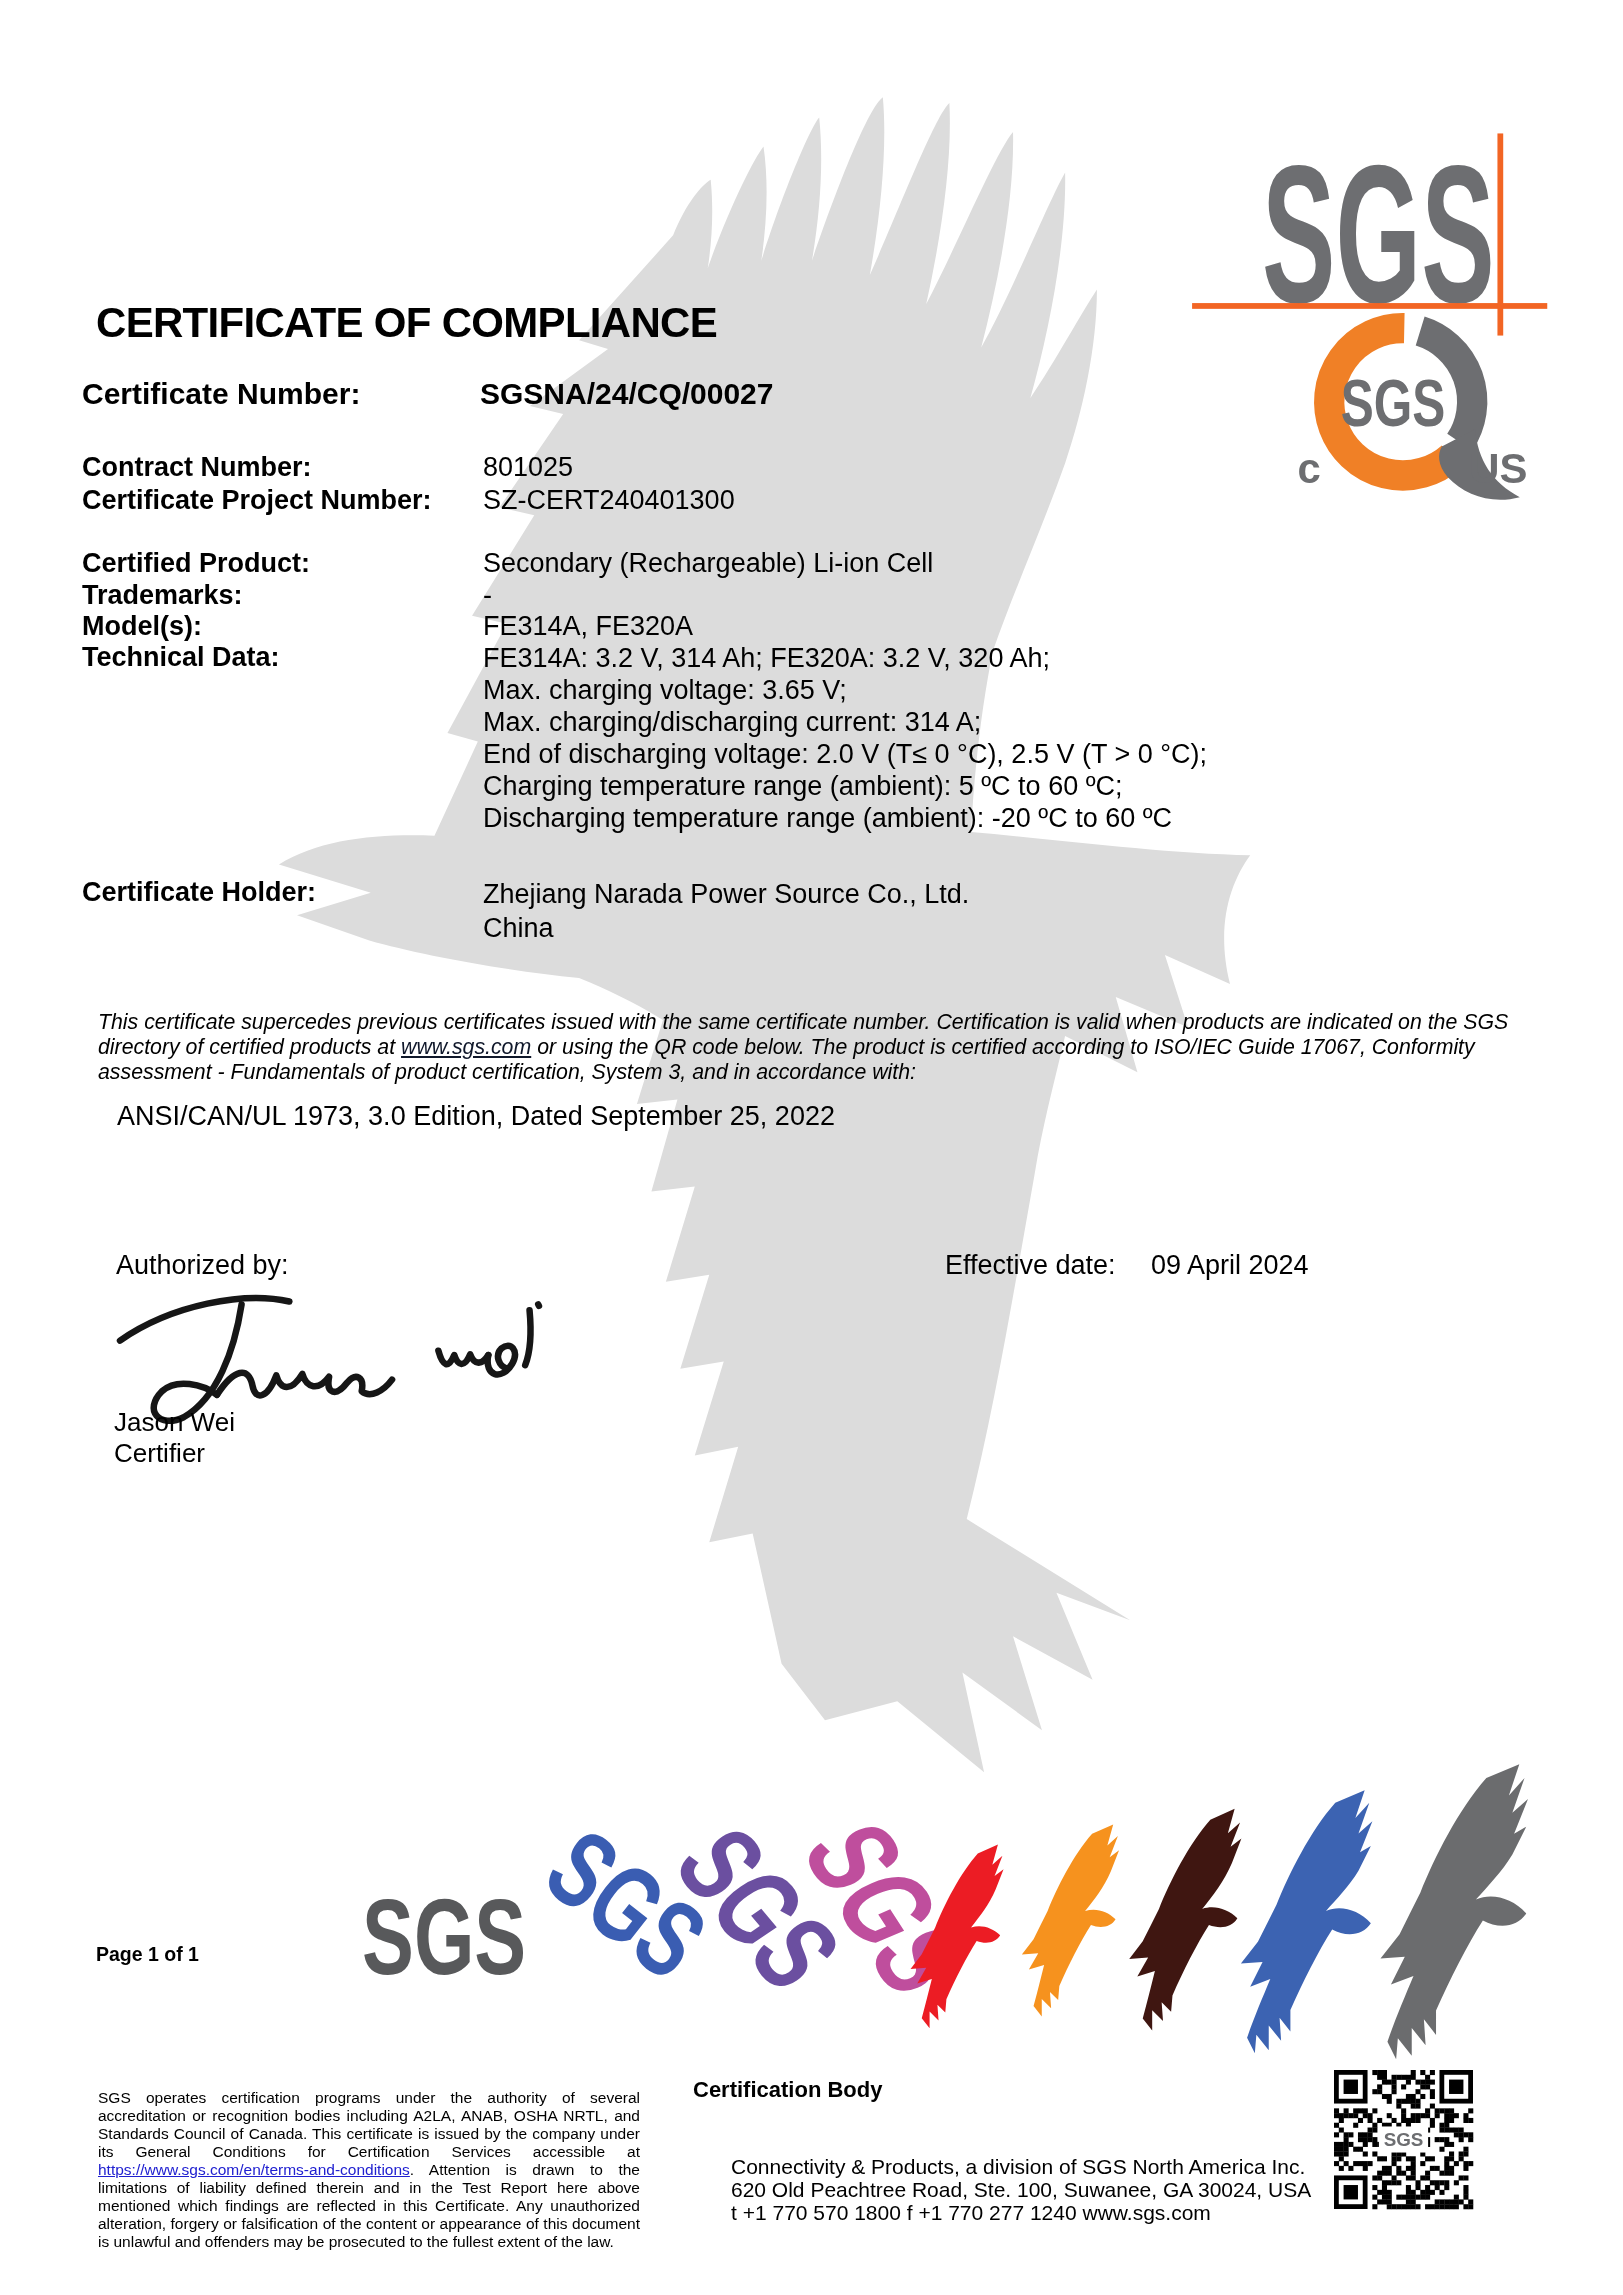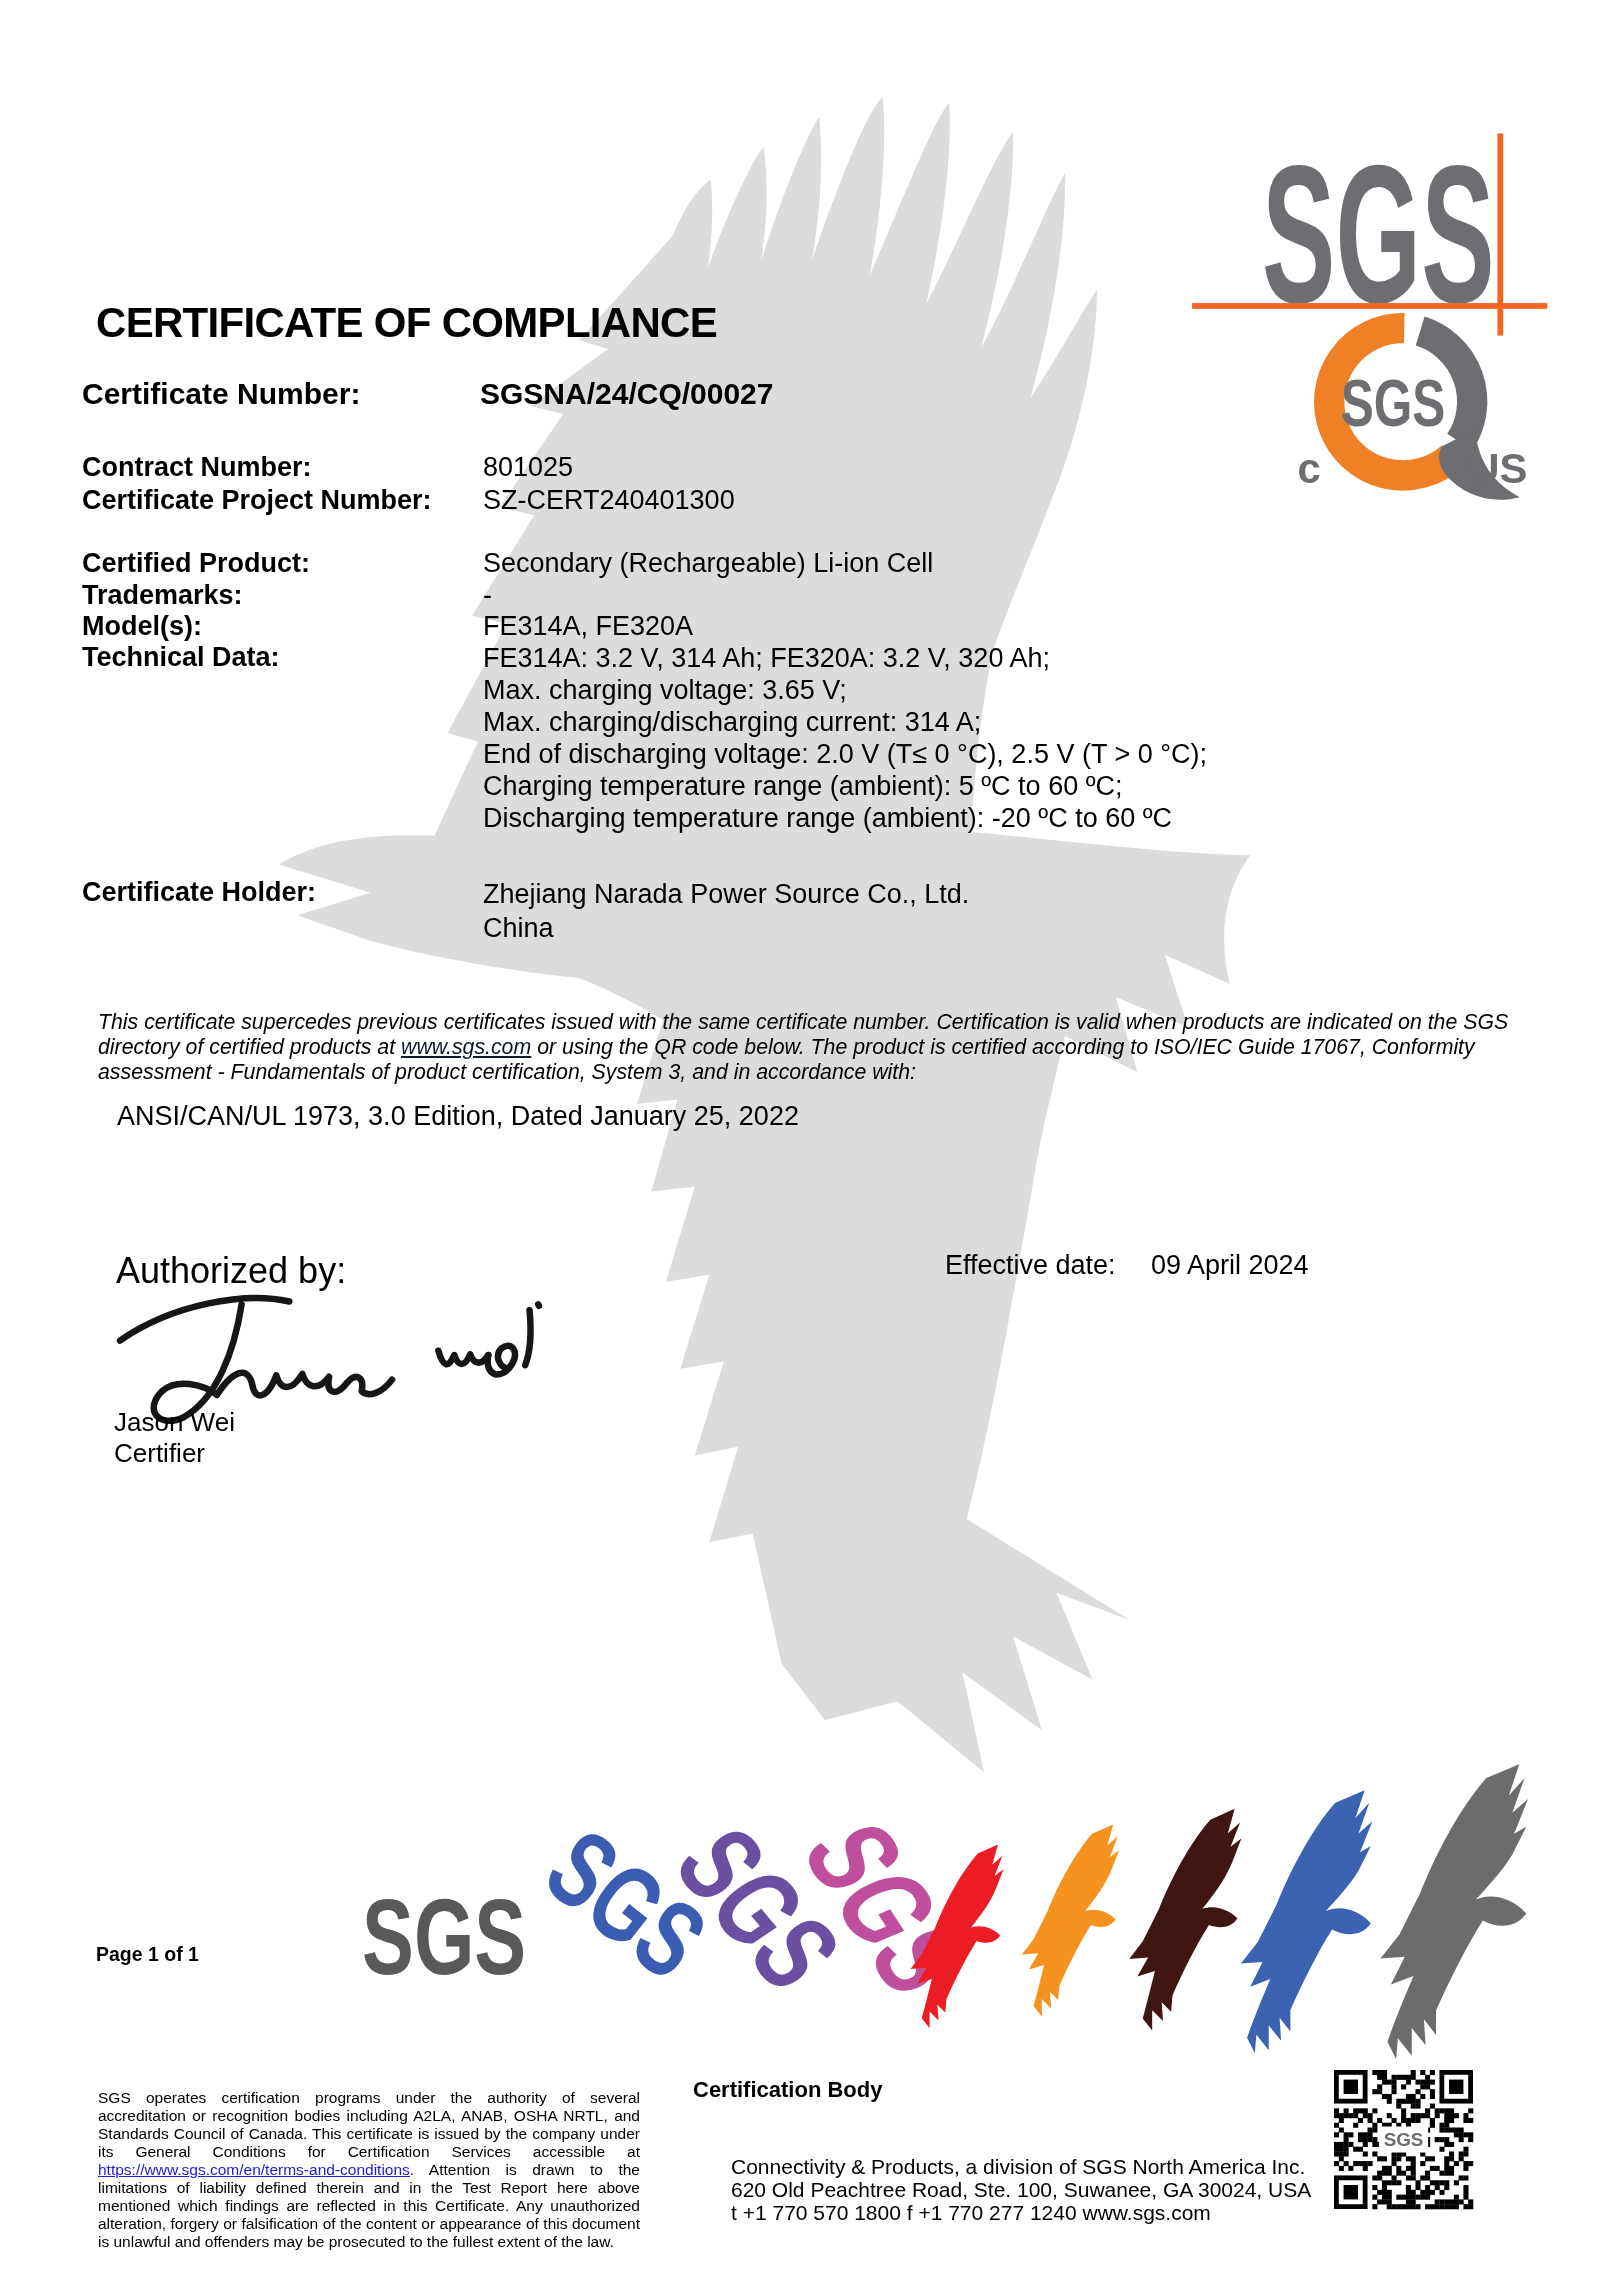--- a/index.html
+++ b/index.html
@@ -25,21 +25,21 @@
   .big { font-size:30px; }
   .bold { font-weight:bold; }
 
   .legal {
     left:98px; top:1010px; width:1439px;
     font-size:21.3px; font-style:italic; line-height:25px;
   }
   .legal a { color:#0f172a; }
   .standard-line { left:117px; top:1101px; font-size:27px; white-space:nowrap; }
 
-  .auth-label { left:116px; top:1250px; font-size:36px; }
+  .auth-label { left:116px; top:1250px; font-size:27px; }
   .eff-label  { left:945px; top:1250px; font-size:27px; }
   .eff-value  { left:1151px; top:1250px; font-size:27px; }
 
   .signature { left:107px; top:1284px; }
   .sig-name { left:114px; top:1407px; font-size:26px; }
   .sig-role { left:114px; top:1438px; font-size:26px; }
 
   .page-number { left:96px; top:1943px; font-size:19.5px; font-weight:bold; }
 
   .morph { left:358px; top:1757px; }
@@ -128,21 +128,21 @@
   </div>
 
   <div class="abs fg row-label" style="top:877px;">Certificate Holder:</div>
   <div class="abs fg row-value lh-holder" style="top:877px;">
     <div>Zhejiang Narada Power Source Co., Ltd.</div>
     <div>China</div>
   </div>
 
   <p class="abs fg legal"><span>This certificate supercedes previous certificates issued with the same certificate number. Certification is valid when products are indicated on the SGS directory of certified products at </span><a style="text-decoration:underline;">www.sgs.com</a><span> or using the QR code below. The product is certified according to ISO/IEC Guide 17067, Conformity assessment - Fundamentals of product certification, System 3, and in accordance with:</span></p>
 
-  <div class="abs fg standard-line">ANSI/CAN/UL 1973, 3.0 Edition, Dated January 25, 2022</div>
+  <div class="abs fg standard-line">ANSI/CAN/UL 1973, 3.0 Edition, Dated September 25, 2022</div>
 
   <div class="abs fg auth-label">Authorized by:</div>
   <div class="abs fg eff-label">Effective date:</div>
   <div class="abs fg eff-value">09 April 2024</div>
 
   <svg class="abs fg signature" width="492" height="145" viewBox="0 0 680 200" fill="none" stroke-linecap="round" stroke-linejoin="round">
     <g stroke-width="9" stroke="#161616">
       <path d="M 18 78 C 90 28 190 10 252 24"></path>
       <path d="M 186 28 C 176 92 152 158 106 184 C 72 200 50 174 76 148 C 96 130 132 138 152 153"></path>
       <path d="M 152 153 C 176 116 196 114 201 140 C 205 162 222 158 234 126 C 240 146 254 150 270 124 C 276 144 292 148 307 128 C 302 152 317 156 332 136 C 344 122 356 128 352 148 C 364 158 382 148 394 132"></path>

